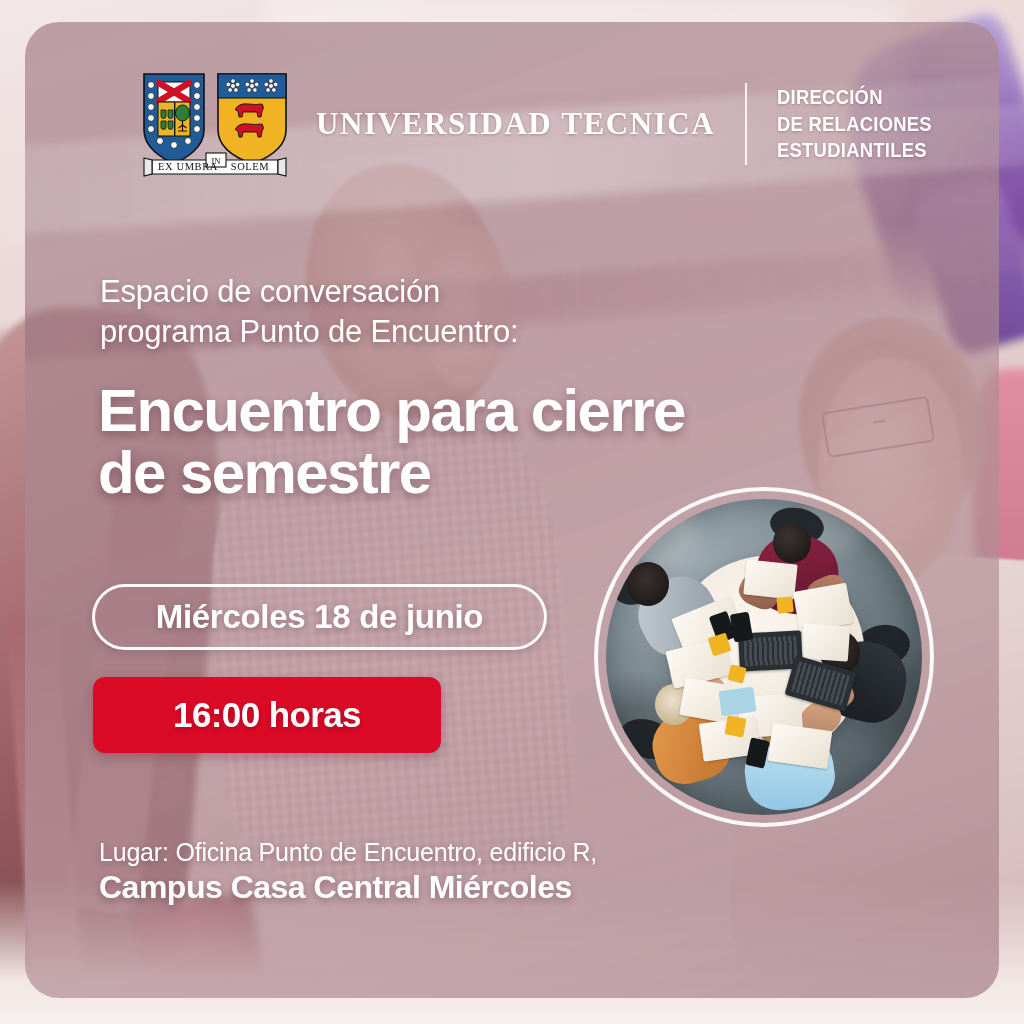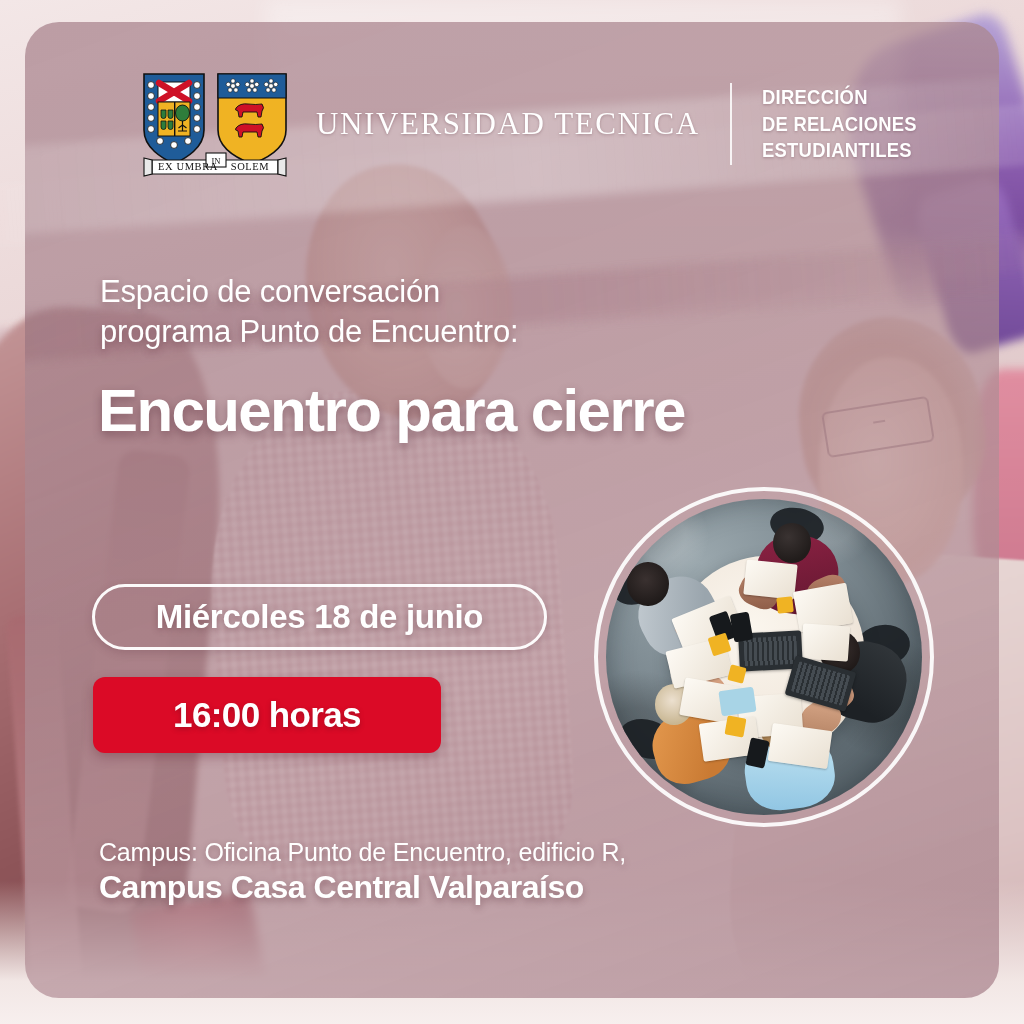--- a/index.html
+++ b/index.html
@@ -112,20 +112,21 @@
   .content{position:absolute;inset:0;}
 
   
   .header{position:absolute;left:136px;top:68px;display:flex;align-items:center;gap:0;}
   .crest{width:158px;height:112px;position:relative;flex:0 0 auto;}
   .brand{margin-left:22px;}
   .brand-line{
     color:#ffffff;font-family:"Liberation Serif", serif;
     font-size:31px;line-height:1.12;letter-spacing:1.6px;white-space:nowrap;
     text-shadow:0 1px 3px rgba(90,50,60,.35);
+    font-weight:bold;
   }
   .divider{width:2px;height:82px;background:rgba(255,255,255,.85);margin-left:30px;flex:0 0 auto;}
   .unit{margin-left:30px;}
   .unit-line{
     color:#ffffff;font-size:20px;font-weight:bold;line-height:1.32;
     letter-spacing:.3px;white-space:nowrap;transform:scaleX(.92);transform-origin:left center;
     text-shadow:0 1px 3px rgba(90,50,60,.35);
   }
 
   
@@ -345,33 +346,34 @@
       </div>
     </div>
 
     <div class="kicker">
       <div>Espacio de conversación</div>
       <div>programa Punto de Encuentro:</div>
     </div>
 
     <div class="headline">
       <div>Encuentro para cierre</div>
+      <div>de semestre</div>
     </div>
 
     <div class="date-pill">
       <span>Miércoles 18 de junio</span>
     </div>
 
     <div class="time-badge">
       <span>16:00 horas</span>
     </div>
 
     <div class="place">
-      <div class="l1">Campus: Oficina Punto de Encuentro, edificio R,</div>
-      <div class="l2">Campus Casa Central Valparaíso</div>
+      <div class="l1">Lugar: Oficina Punto de Encuentro, edificio R,</div>
+      <div class="l2">Campus Casa Central Miércoles</div>
     </div>
 
     <div class="circle-wrap">
       <div class="circle-photo">
         <div class="cp-grain"></div>
 
         <div class="chair" style="left:52%;top:3%;width:17%;height:11%;transform:rotate(10deg);"></div>
         <div class="chair" style="left:79%;top:40%;width:17%;height:13%;transform:rotate(-8deg);"></div>
         <div class="chair" style="left:47%;top:85%;width:18%;height:12%;transform:rotate(-6deg);"></div>
         <div class="chair" style="left:4%;top:70%;width:18%;height:12%;transform:rotate(16deg);"></div>

